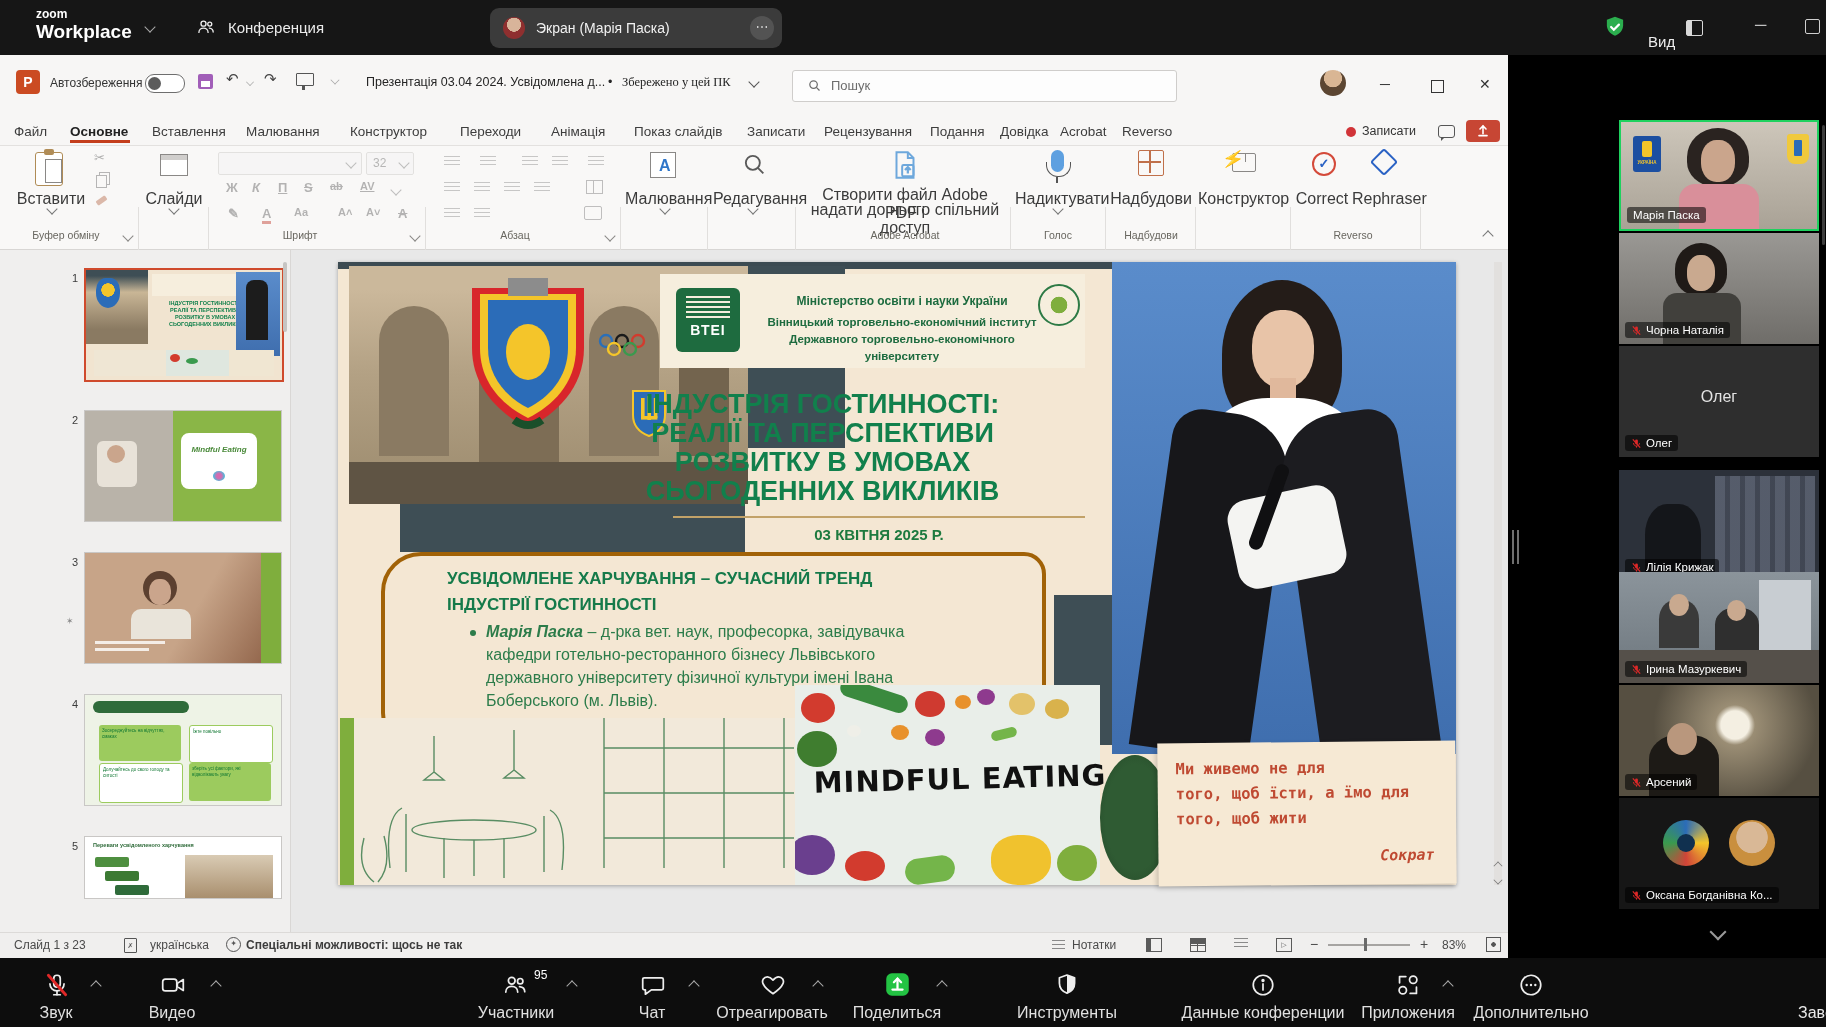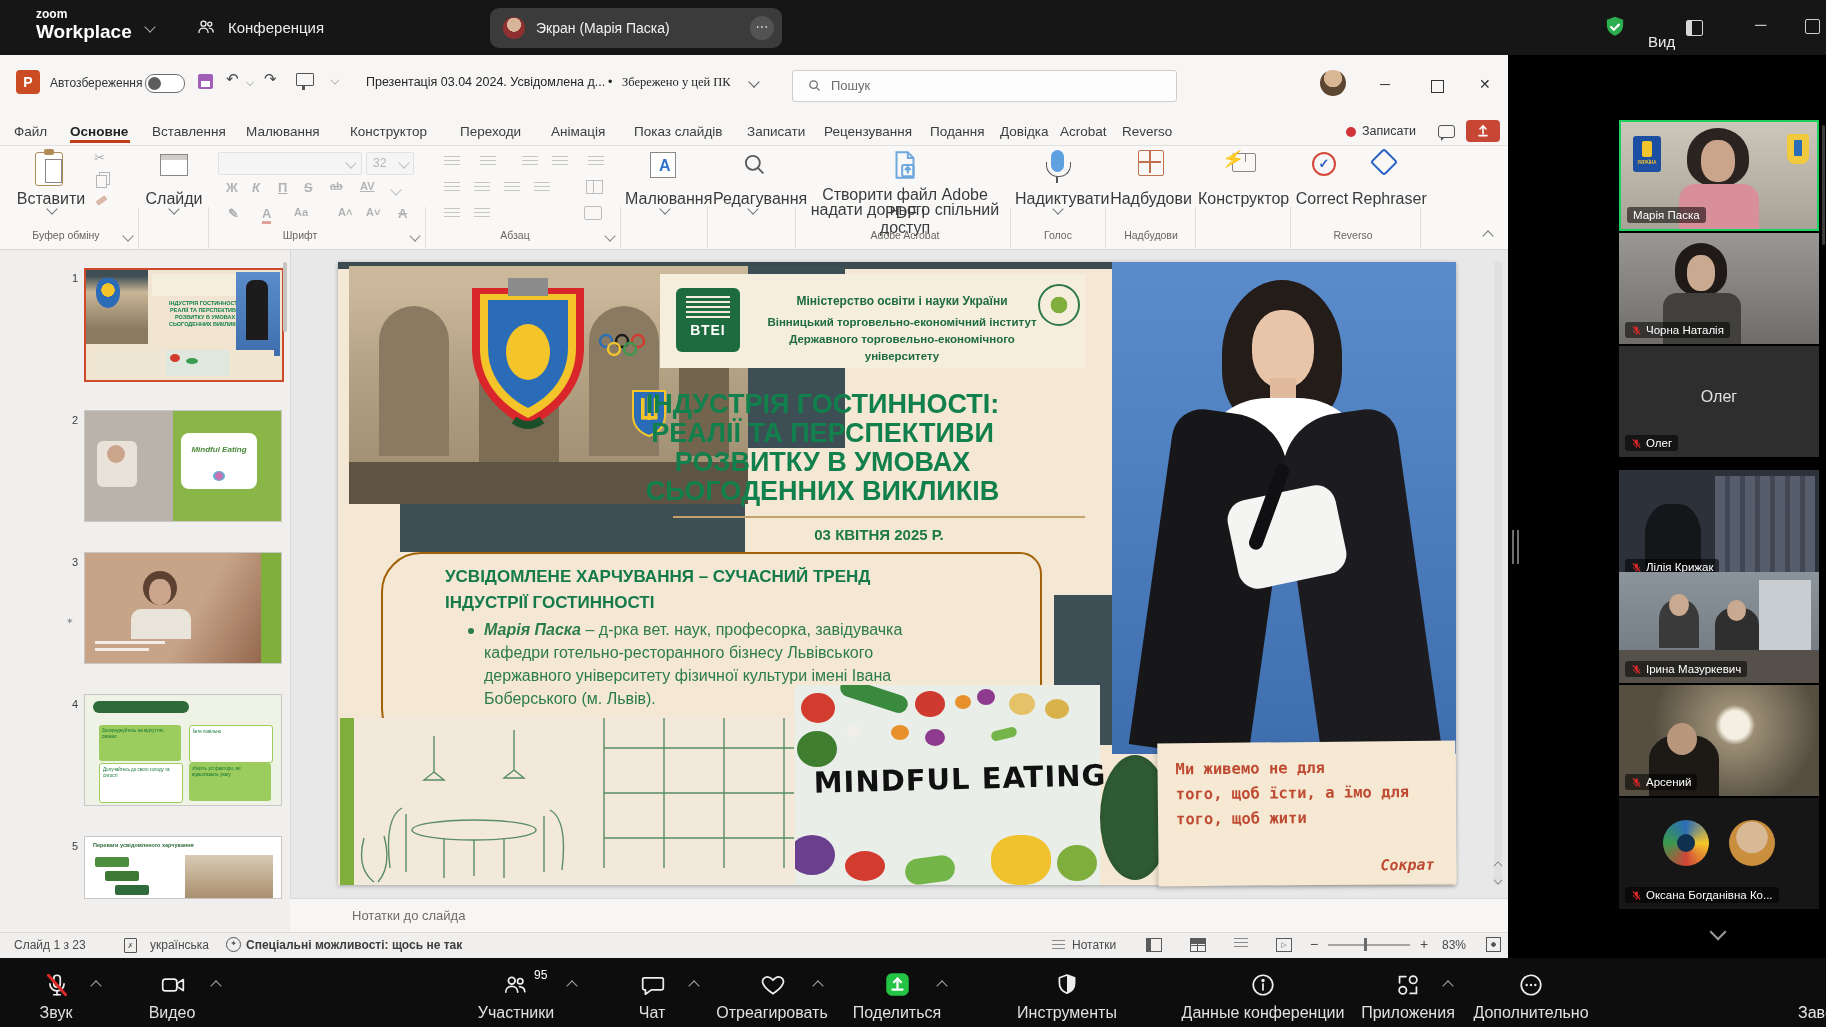--- a/index.html
+++ b/index.html
@@ -382,21 +382,21 @@
 
   <div class="abs" style="left:560px;top:390px;width:525px;text-align:center;">
     <div class="green-t" style="font-size:27px;line-height:29px;">ІНДУСТРІЯ ГОСТИННОСТІ:</div>
     <div class="green-t" style="font-size:27px;line-height:29px;">РЕАЛІЇ ТА ПЕРСПЕКТИВИ</div>
     <div class="green-t" style="font-size:27px;line-height:29px;">РОЗВИТКУ В УМОВАХ</div>
     <div class="green-t" style="font-size:27px;line-height:29px;">СЬОГОДЕННИХ ВИКЛИКІВ</div>
   </div>
   <div class="abs" style="left:673px;top:516px;width:412px;height:2px;background:#c2a268;"></div>
   <div class="abs" style="left:673px;top:526px;width:412px;text-align:center;font-size:15px;font-weight:700;color:#1d7a3f;">03 КВІТНЯ 2025 Р.</div>
 
-  <div class="abs" style="left:381px;top:552px;width:657px;height:193px;border:2px solid #a16207;border-radius:40px 22px 22px 40px;background:rgba(244,231,211,.9);">
+  <div class="abs" style="left:381px;top:552px;width:657px;height:193px;border:4px solid #a16207;border-radius:40px 22px 22px 40px;background:rgba(244,231,211,.9);">
     <div style="position:absolute;left:62px;top:10px;width:580px;font-size:17px;font-weight:800;color:#157a4a;line-height:26px;">
       <span>УСВІДОМЛЕНЕ ХАРЧУВАННЯ – СУЧАСНИЙ ТРЕНД</span><br>
       <span>ІНДУСТРІЇ ГОСТИННОСТІ</span>
     </div>
     <div class="abs" style="left:85px;top:74px;width:6px;height:6px;border-radius:50%;background:#2c7c4a;"></div>
     <div style="position:absolute;left:101px;top:64px;width:545px;font-size:16px;color:#2c7c4a;line-height:23px;">
       <span style="font-weight:800;font-style:italic;">Марія Паска</span><span> – д-рка вет. наук, професорка, завідувачка</span><br>
       <span>кафедри готельно-ресторанного бізнесу Львівського</span><br>
       <span>державного університету фізичної культури імені Івана</span><br>
       <span>Боберського (м. Львів).</span>
@@ -451,30 +451,27 @@
     <div class="abs" style="left:262px;top:160px;width:40px;height:36px;background:#7fae3d;border-radius:50%;"></div>
   </div>
   <div class="abs" style="left:810px;top:762px;width:300px;text-align:center;font-size:29px;font-weight:900;letter-spacing:1px;color:#111;transform:rotate(-1.5deg);font-family:'DejaVu Sans',sans-serif;">MINDFUL EATING</div>
 
   <div class="abs" style="left:1158px;top:742px;width:298px;height:143px;background:#f6e9d4;transform:rotate(-.6deg);box-shadow:-2px 2px 5px rgba(0,0,0,.18);">
     <div class="quote" style="position:absolute;left:18px;top:14px;font-size:15.5px;line-height:25px;">
       <div>Ми живемо не для</div>
       <div>того, щоб їсти, а їмо для</div>
       <div>того, щоб жити</div>
     </div>
-    <div class="quote" style="position:absolute;right:22px;bottom:10px;font-style:italic;font-size:15px;">Сократ</div>
+    <div class="quote" style="position:absolute;right:22px;bottom:20px;font-style:italic;font-size:15px;">Сократ</div>
   </div>
 
   <div class="abs" style="left:1494px;top:262px;width:8px;height:623px;background:#e2e0de;"></div>
   <span class="abs chev up" style="left:1494px;top:862px;border-color:#777;transform:rotate(-45deg) scale(.8);"></span>
   <span class="abs chev down" style="left:1494px;top:876px;border-color:#777;transform:rotate(135deg) scale(.8);"></span>
 
-  <div class="abs" style="left:290px;top:898px;width:1218px;height:34px;background:#f7f6f5;border-top:1px solid #dcdad8;">
-    <div class="abs" style="left:62px;top:9px;font-size:13px;color:#6f6d6b;">Нотатки до слайда</div>
-  </div>
   <div class="abs" style="left:0;top:932px;width:1508px;height:26px;background:#f0efee;border-top:1px solid #dcdad8;"></div>
   <div class="abs st" style="left:14px;top:938px;">Слайд 1 з 23</div>
   <div class="abs" style="left:124px;top:938px;width:11px;height:13px;border:1.3px solid #555;border-radius:1px;font-size:7px;color:#555;text-align:center;line-height:13px;">✗</div>
   <div class="abs st" style="left:150px;top:938px;">українська</div>
   <div class="abs" style="left:226px;top:937px;width:13px;height:13px;border:1.3px solid #555;border-radius:50%;font-size:8px;color:#555;text-align:center;line-height:12px;">✦</div>
   <div class="abs st" style="left:246px;top:938px;font-weight:600;color:#3d3d3d;">Спеціальні можливості: щось не так</div>
   <div class="abs lines3" style="left:1052px;top:940px;width:13px;"></div>
   <div class="abs st" style="left:1072px;top:938px;">Нотатки</div>
   <div class="abs" style="left:1146px;top:938px;width:14px;height:12px;border:1.3px solid #5a5a5a;background:linear-gradient(90deg,#5a5a5a 4px,transparent 4px);"></div>
   <div class="abs" style="left:1190px;top:938px;width:14px;height:12px;border:1.3px solid #5a5a5a;background:linear-gradient(#5a5a5a 5px,transparent 5px,transparent 6px,#5a5a5a 6px,#5a5a5a 7px,transparent 7px),linear-gradient(90deg,transparent 6px,#5a5a5a 6px,#5a5a5a 7px,transparent 7px);"></div>

